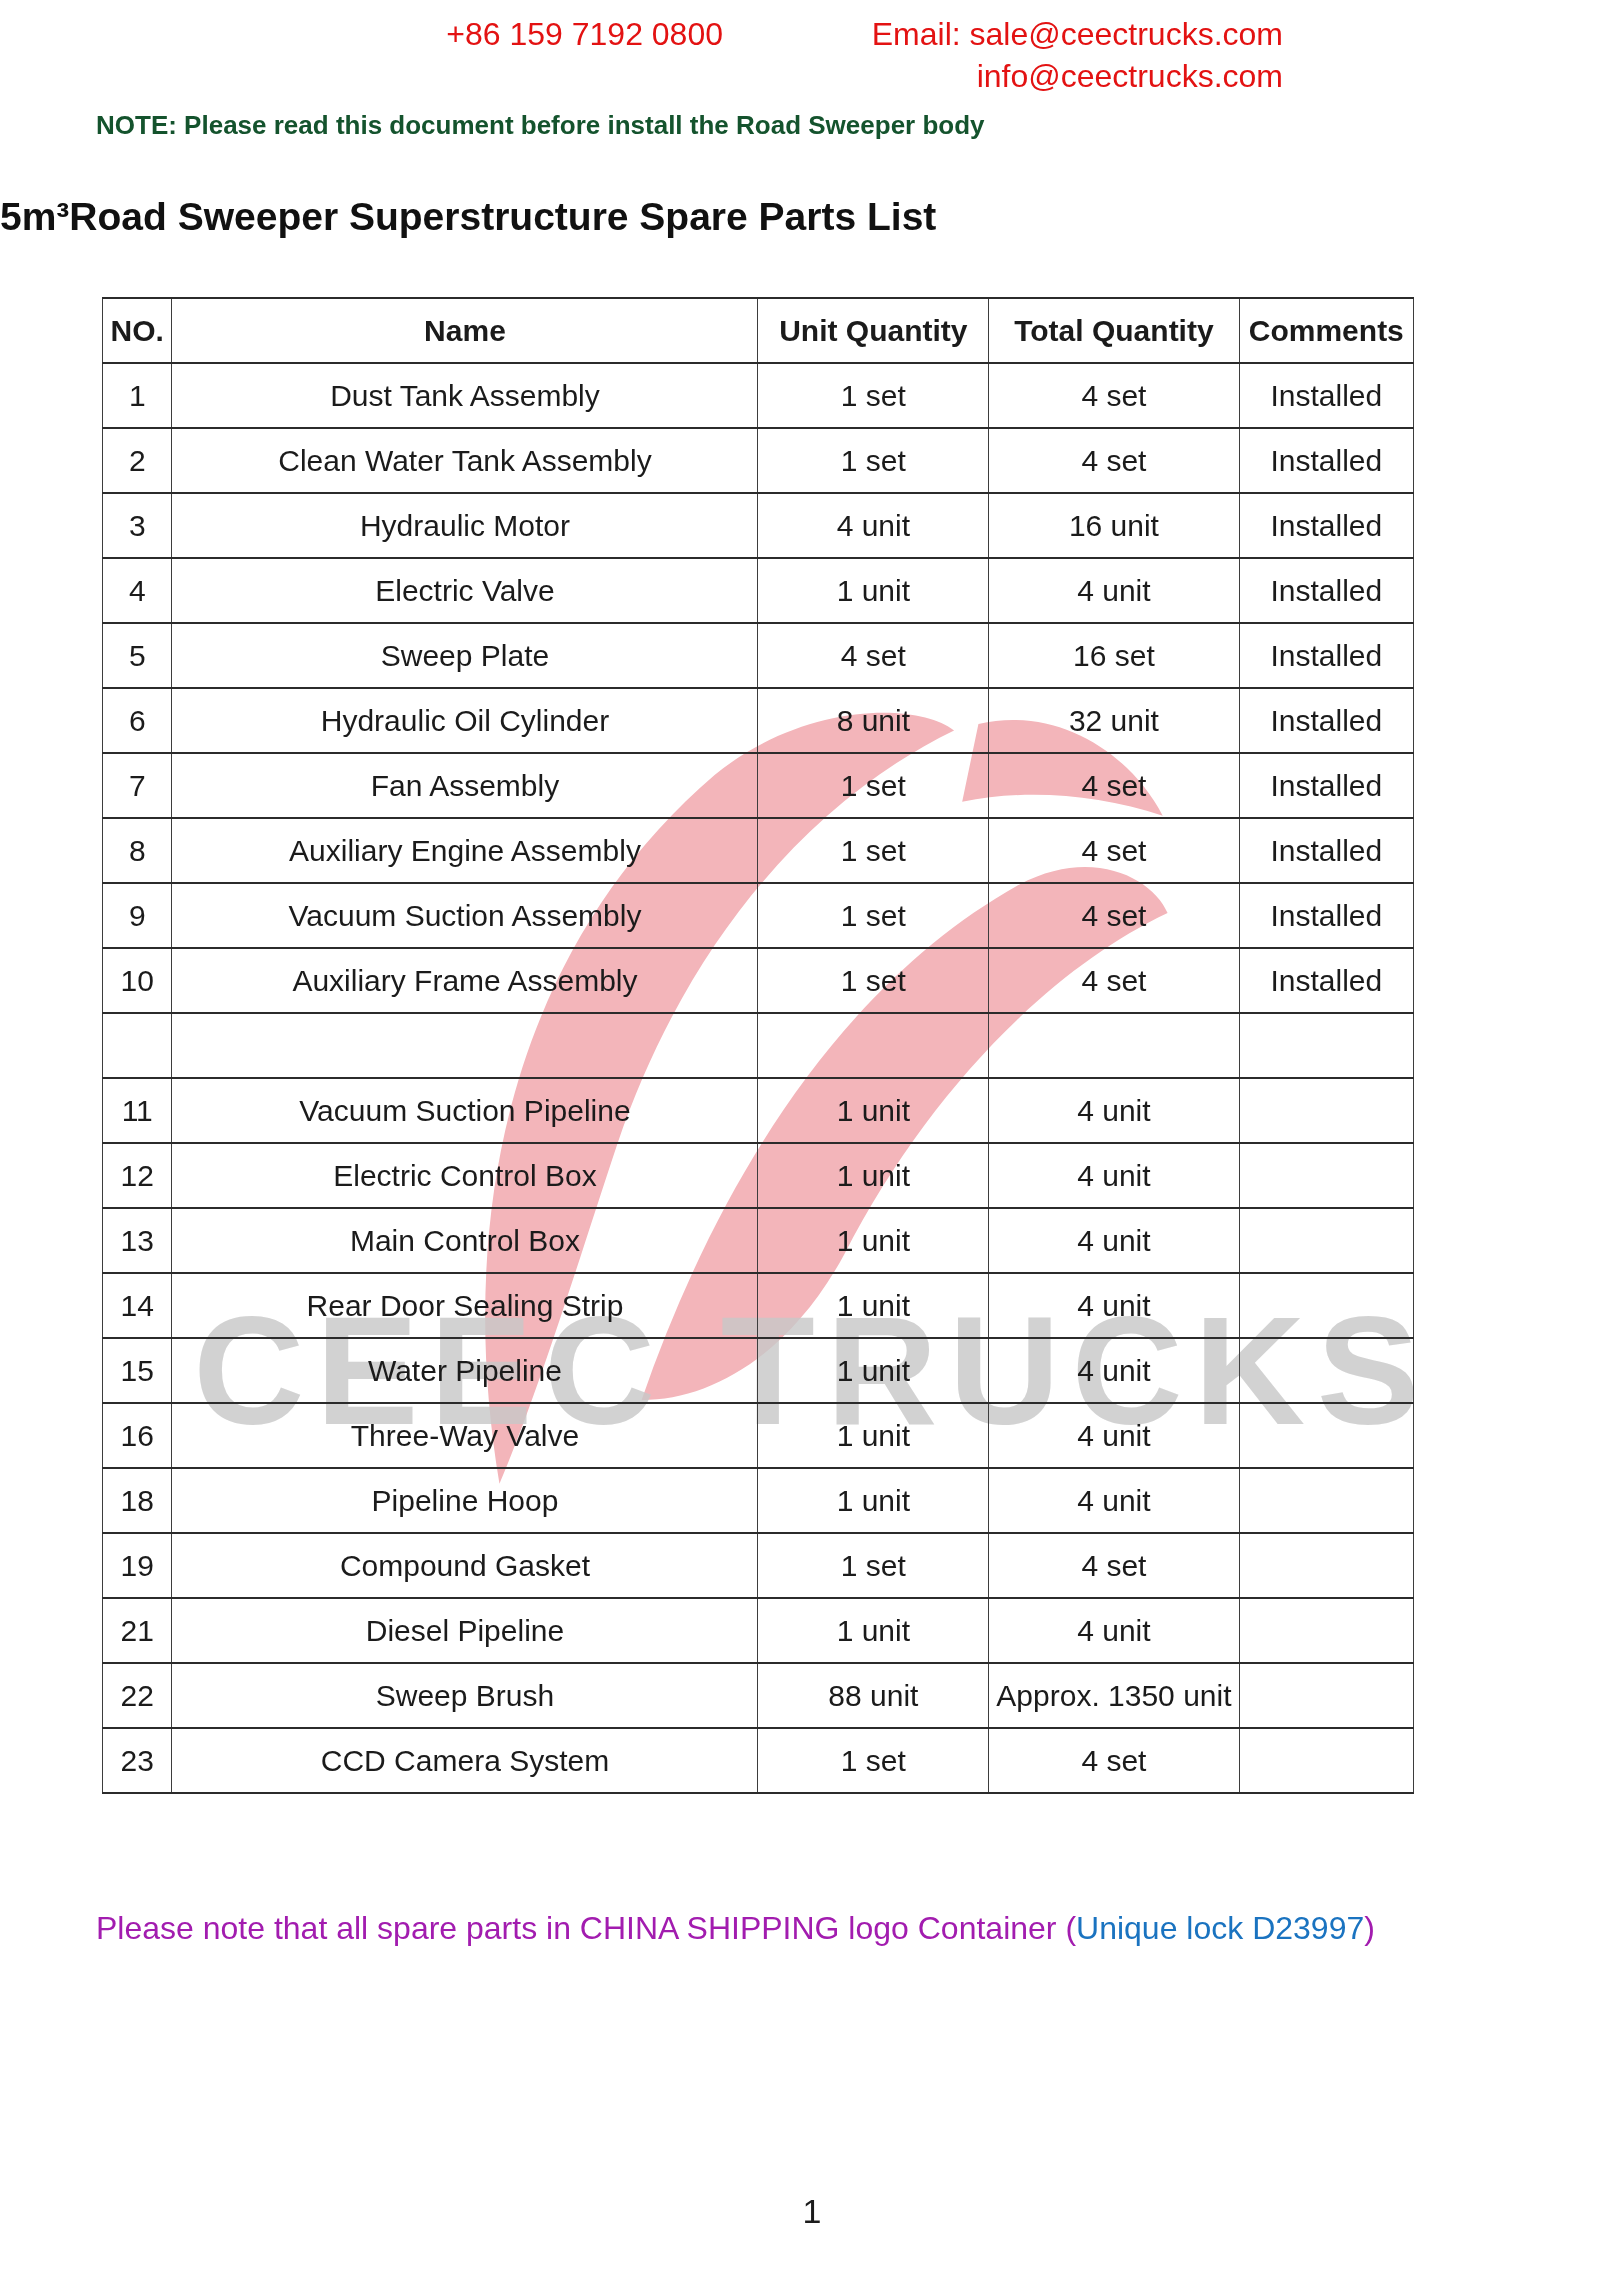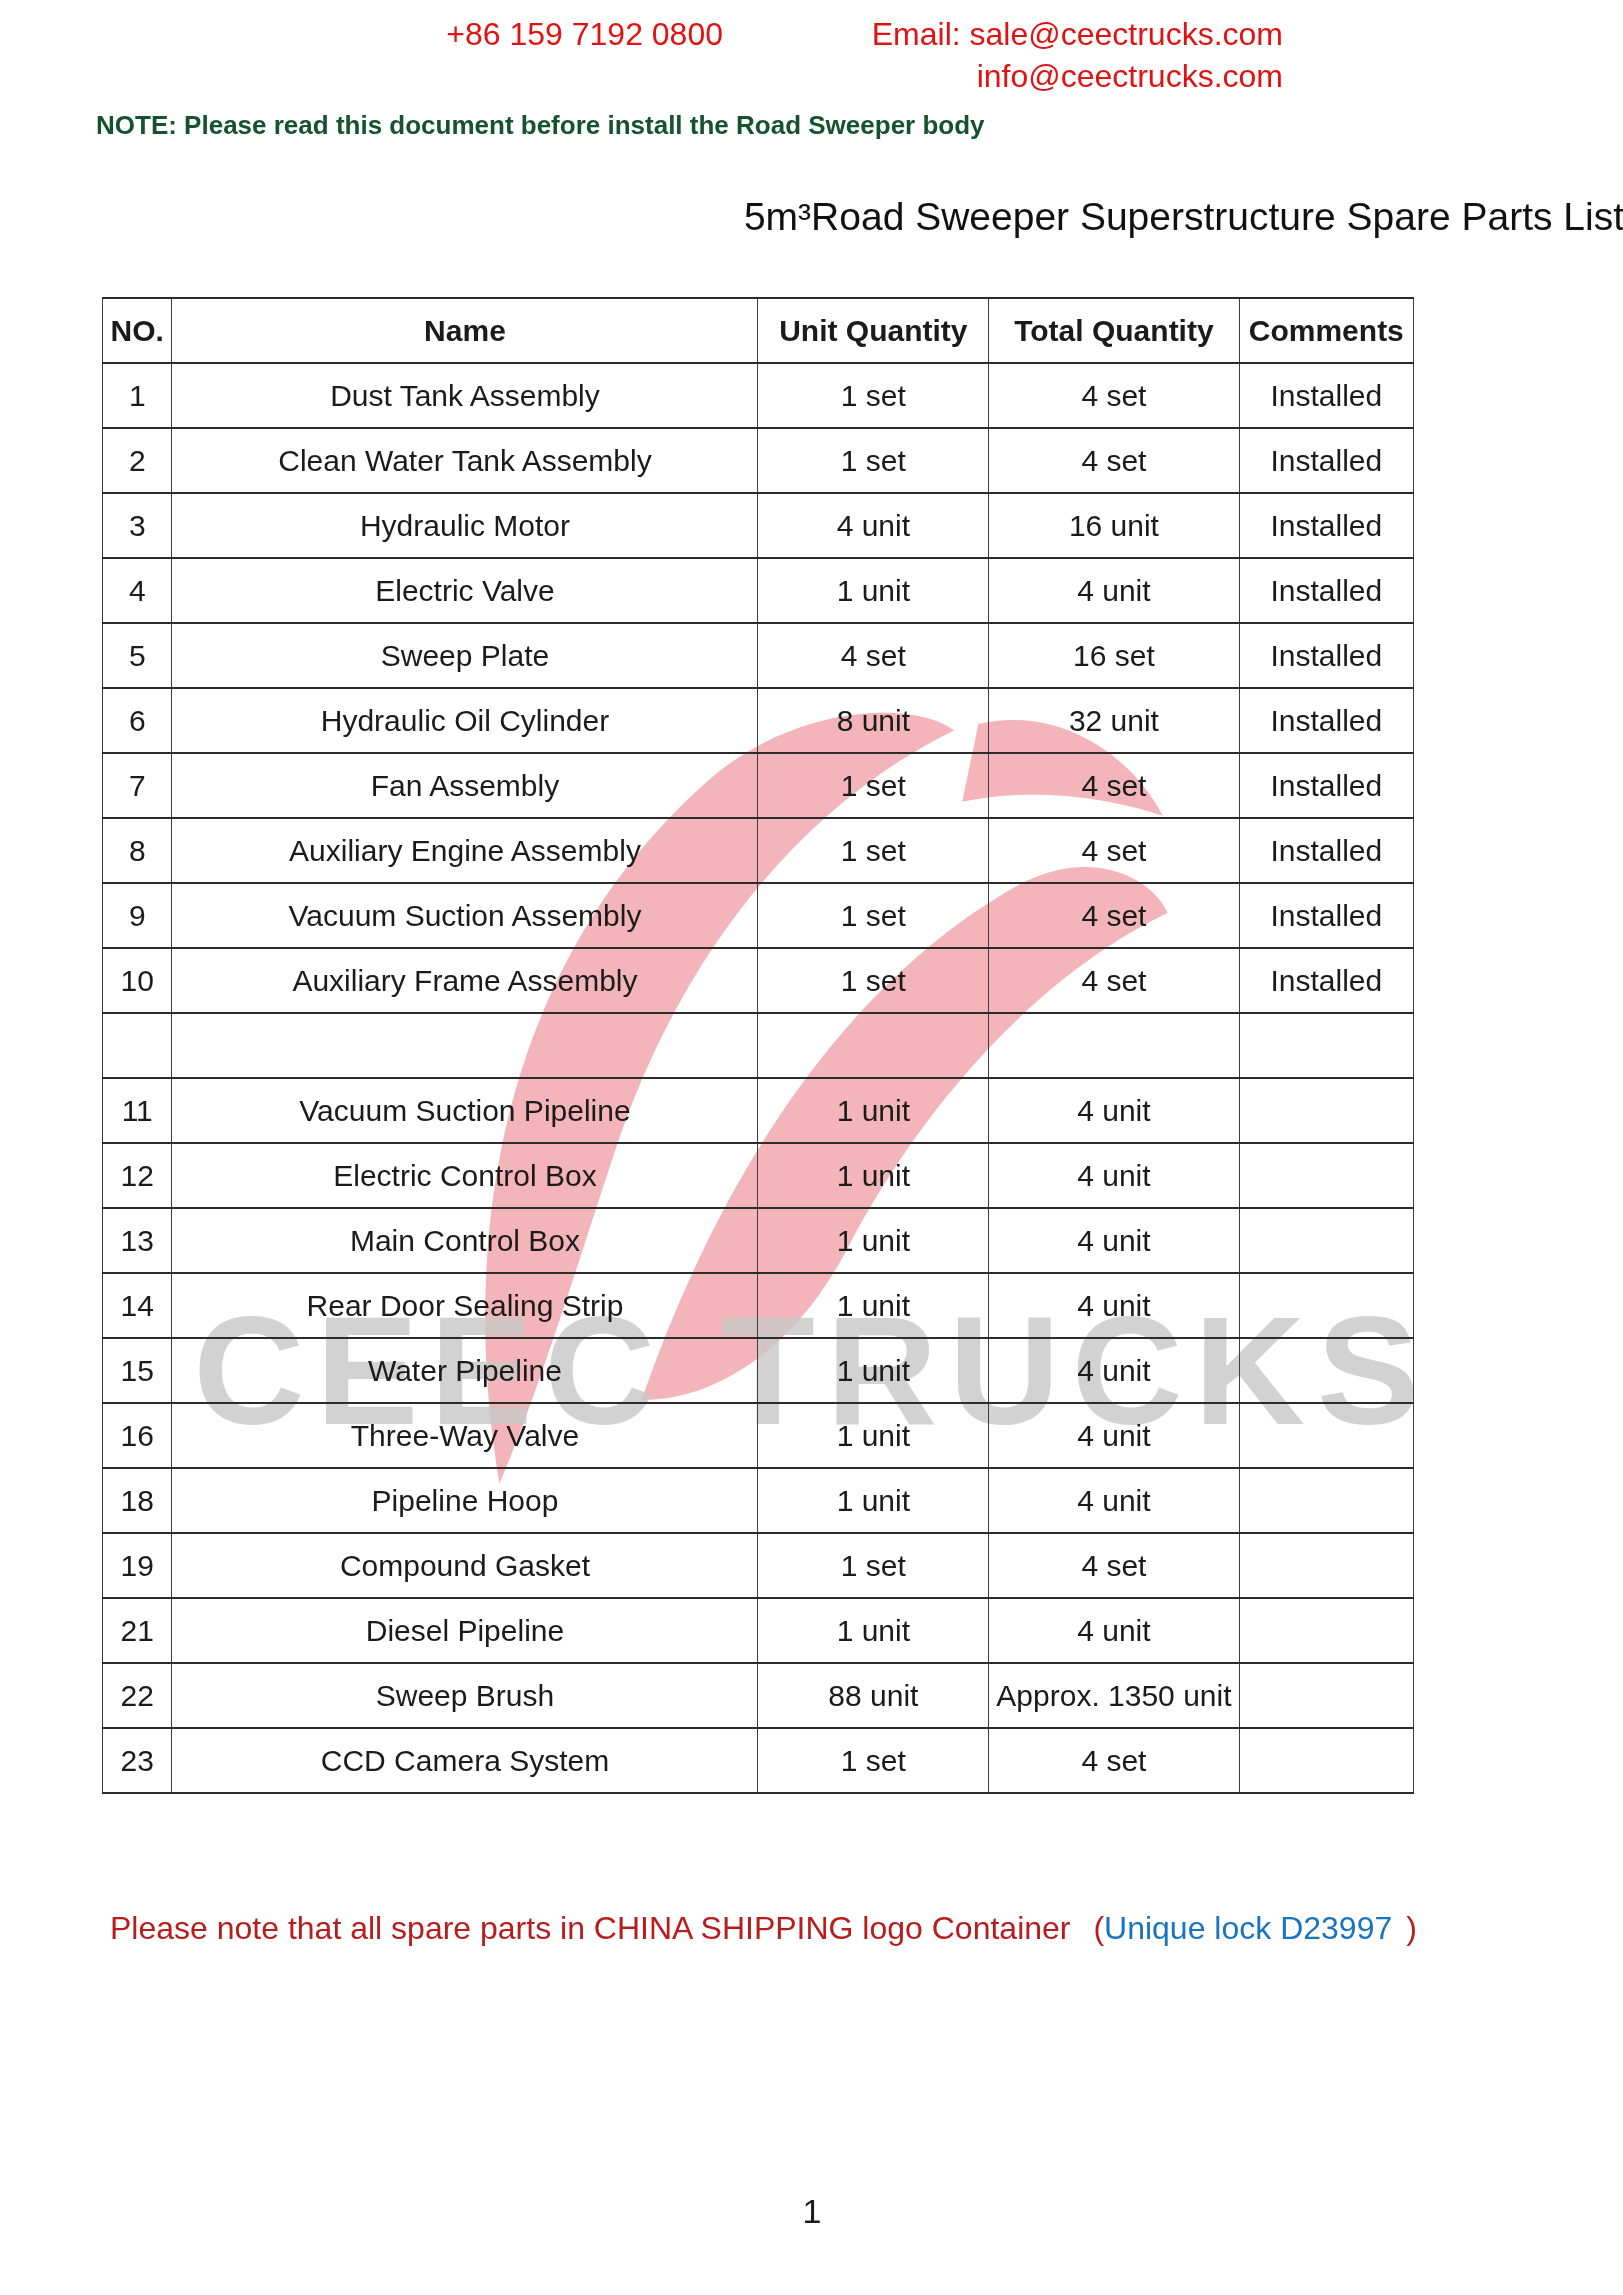--- a/index.html
+++ b/index.html
@@ -27,22 +27,22 @@
   .content{position:absolute;left:0;top:0;width:1624px;height:2295px;z-index:1;}
   .contact-block{position:absolute;top:13px;text-align:right;color:#e31212;font-size:32px;line-height:42px;white-space:nowrap;}
   .contact-whatsapp{right:901px;}
   .contact-email{right:341px;}
   .note-line{
     position:absolute;left:96px;top:110px;
     color:#14532d;font-size:26px;font-weight:bold;white-space:nowrap;
   }
   .doc-title{
     position:absolute;left:0;top:195px;width:1624px;
-    text-align:right;color:#111111;
-    font-size:39px;font-weight:normal;white-space:nowrap;
+    text-align:left;color:#111111;
+    font-size:39px;font-weight:bold;white-space:nowrap;
   }
   
   table.parts{
     position:absolute;left:102px;top:297px;
     width:1312px;
     border-collapse:collapse;
     table-layout:fixed;
     background:transparent;
     color:#1b1b1b;
     font-size:30px;
@@ -58,21 +58,21 @@
     overflow:hidden;
     white-space:nowrap;
   }
   table.parts th{height:63px;font-weight:bold;}
   table.parts td{height:63px;font-weight:normal;}
   
   .footer-note{
     position:absolute;left:96px;top:1910px;
     font-size:32px;white-space:nowrap;
   }
-  .footer-note .red{color:#b91c1c;margin-left:14px;}
+  .footer-note .red{color:#a21caf;}
   .footer-note .blue{color:#1a73c0;}
   .page-number{
     position:absolute;left:0;top:2192px;width:1624px;
     text-align:center;color:#1b1b1b;font-size:34px;
   }
 </style>
 </head>
 <body>
 
 <div class="page">

